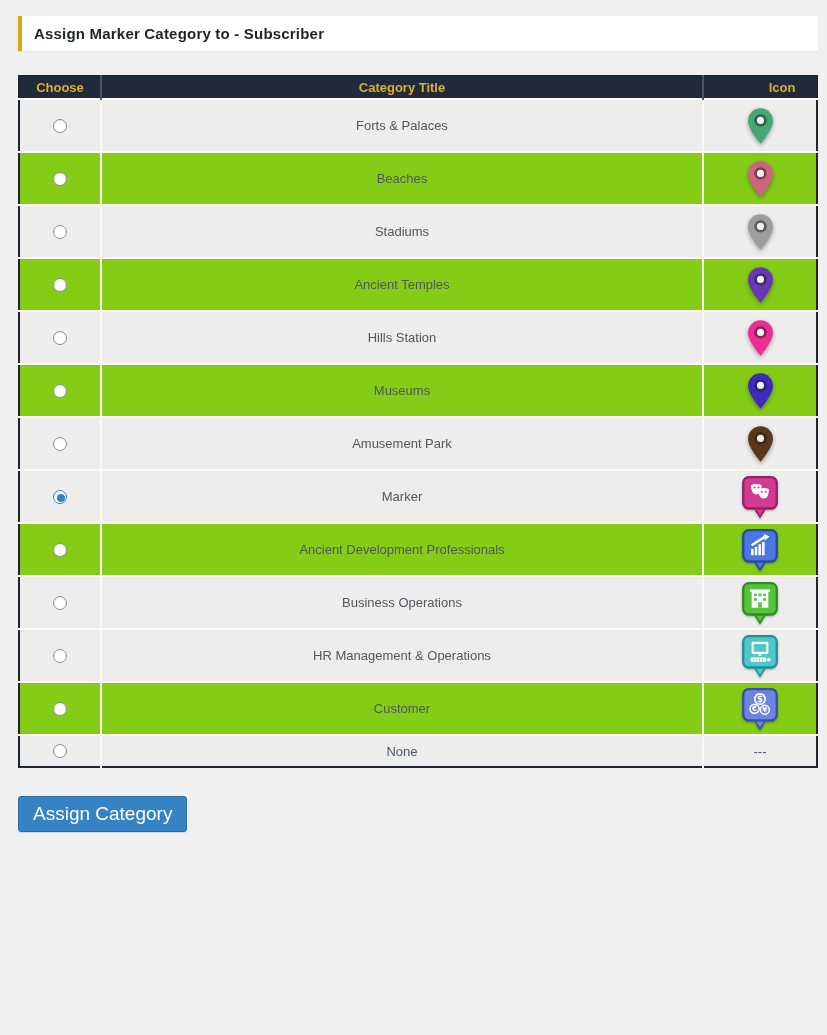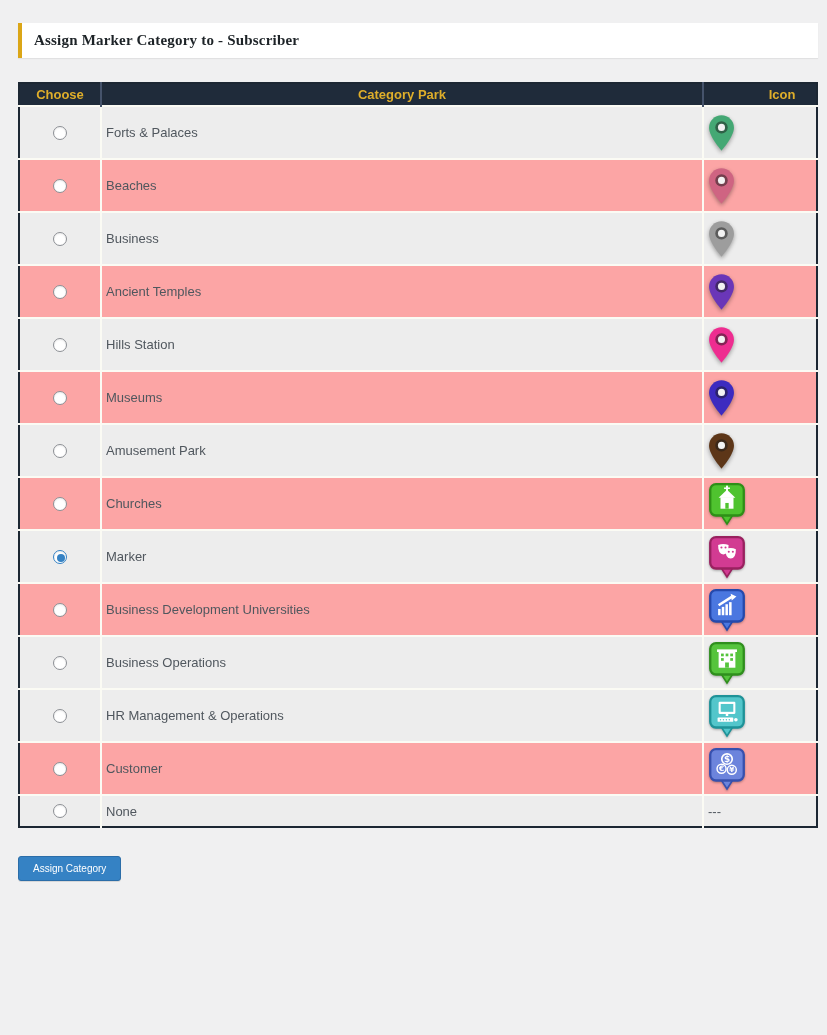--- a/index.html
+++ b/index.html
@@ -3,26 +3,25 @@
 <meta charset="utf-8">
 <style>
   * { box-sizing: border-box; }
   html,body { margin:0; padding:0; }
   body {
     width:827px; min-height:1035px;
     background:#f0f0f1;
     font-family:"Liberation Sans","DejaVu Sans",sans-serif;
   }
   .notice {
-    margin:23px 9px 24px 18px;
+    margin:16px 9px 24px 18px;
     background:#ffffff;
     border-left:4px solid #dba617;
     box-shadow:0 1px 1px rgba(0,0,0,.06);
     padding:1px 12px;
-    font-family:Liberation Serif, serif;
   }
   .notice h1 {
     margin:8px 0;
     font-size:15px; font-weight:700;
     color:#1d2327; letter-spacing:.2px;
   }
   .table-wrap { margin:0 9px 0 18px; }
   table {
     width:100%;
     border-collapse:collapse;
@@ -36,24 +35,24 @@
     color:#dfae2a;
     font-size:13px; font-weight:700;
     padding:3px 4px;
     border-right:2px solid #45536b;
   }
   thead th:last-child { border-right:none;padding-left:48px; }
   .col-choose { width:82px; }
   .col-icon   { width:114px; }
   tbody tr { height:53px; }
   tbody tr.odd  { background:#ededed; }
-  tbody tr.even { background:#fca5a5; }
+  tbody tr.even { background:#84cc16; }
   tbody tr.none-row { height:32px; }
   tbody td {
-    text-align:left; vertical-align:middle;
+    text-align:center; vertical-align:middle;
     font-size:13px; color:#50575e;
     padding:0 4px;
     border-top:2px solid #fbfbf4;
     border-right:2px solid #fbfbf4;
   }
   tbody td:last-child { border-right:none; }
   .radio {
     width:14px; height:14px;
     margin:0 auto;
     border:1px solid #8c8f94;
@@ -73,42 +72,42 @@
   .marker-icon svg { display:block; }
   .marker-icon.pin svg    { filter:drop-shadow(0 2px 2px rgba(0,0,0,.35)); }
   .marker-icon.square svg { filter:drop-shadow(0 1px 1px rgba(0,0,0,.30)); }
   .assign-btn {
     display:inline-block;
     margin:28px 0 14px 18px;
     background:#3582c4;
     color:#fff;
     border:1px solid #2b6da8;
     border-radius:3px;
-    font-size:10px;
+    font-size:19px;
     font-family:inherit;
     padding:6px 14px;
     cursor:pointer;
     box-shadow:0 1px 0 rgba(0,0,0,.10);
   }
 </style>
 </head>
 <body>
 
 <div class="page">
 
   <div class="notice">
     <h1>Assign Marker Category to - Subscriber</h1>
   </div>
 
   <div class="table-wrap">
     <table>
       <thead>
         <tr>
           <th class="col-choose">Choose</th>
-          <th class="col-title">Category Park</th>
+          <th class="col-title">Category Title</th>
           <th class="col-icon">Icon</th>
         </tr>
       </thead>
       <tbody>
           <tr class="odd">
             <td class="col-choose">
               <div class="radio" role="radio" aria-checked="false"></div>
             </td>
             <td class="col-title">Forts &amp; Palaces</td>
             <td class="col-icon"><span class="marker-icon pin"><svg width="27" height="38" viewBox="0 0 26 36" xmlns="http://www.w3.org/2000/svg">
@@ -125,21 +124,21 @@
             <td class="col-icon"><span class="marker-icon pin"><svg width="27" height="38" viewBox="0 0 26 36" xmlns="http://www.w3.org/2000/svg">
     <path d="M13 1 C6.35 1 1 6.35 1 13 C1 21.6 13 35 13 35 C13 35 25 21.6 25 13 C25 6.35 19.65 1 13 1 Z" fill="#cf6482"></path>
     <circle cx="13" cy="12.6" r="6" fill="rgba(25,25,25,0.5)"></circle>
     <circle cx="13" cy="12.6" r="3.4" fill="#f2f2f2"></circle>
   </svg></span></td>
           </tr>
           <tr class="odd">
             <td class="col-choose">
               <div class="radio" role="radio" aria-checked="false"></div>
             </td>
-            <td class="col-title">Business</td>
+            <td class="col-title">Stadiums</td>
             <td class="col-icon"><span class="marker-icon pin"><svg width="27" height="38" viewBox="0 0 26 36" xmlns="http://www.w3.org/2000/svg">
     <path d="M13 1 C6.35 1 1 6.35 1 13 C1 21.6 13 35 13 35 C13 35 25 21.6 25 13 C25 6.35 19.65 1 13 1 Z" fill="#9d9d9d"></path>
     <circle cx="13" cy="12.6" r="6" fill="rgba(25,25,25,0.5)"></circle>
     <circle cx="13" cy="12.6" r="3.4" fill="#f2f2f2"></circle>
   </svg></span></td>
           </tr>
           <tr class="even">
             <td class="col-choose">
               <div class="radio" role="radio" aria-checked="false"></div>
             </td>
@@ -174,37 +173,20 @@
           </tr>
           <tr class="odd">
             <td class="col-choose">
               <div class="radio" role="radio" aria-checked="false"></div>
             </td>
             <td class="col-title">Amusement Park</td>
             <td class="col-icon"><span class="marker-icon pin"><svg width="27" height="38" viewBox="0 0 26 36" xmlns="http://www.w3.org/2000/svg">
     <path d="M13 1 C6.35 1 1 6.35 1 13 C1 21.6 13 35 13 35 C13 35 25 21.6 25 13 C25 6.35 19.65 1 13 1 Z" fill="#5d3618"></path>
     <circle cx="13" cy="12.6" r="6" fill="rgba(25,25,25,0.5)"></circle>
     <circle cx="13" cy="12.6" r="3.4" fill="#f2f2f2"></circle>
-  </svg></span></td>
-          </tr>
-          <tr class="even">
-            <td class="col-choose">
-              <div class="radio" role="radio" aria-checked="false"></div>
-            </td>
-            <td class="col-title">Churches</td>
-            <td class="col-icon"><span class="marker-icon square"><svg width="38" height="44" viewBox="0 0 36 42" xmlns="http://www.w3.org/2000/svg">
-    <path d="M11.5 30 L24.5 30 L18 40 Z" fill="#4fc32f" stroke="#2e8f17" stroke-width="1.6"></path>
-    <rect x="2" y="2" width="32" height="30" rx="5.5" fill="#4fc32f" stroke="#2e8f17" stroke-width="2.2"></rect>
-    <g fill="#ffffff">
-                    <rect x="17.1" y="3.5" width="1.8" height="5.5"></rect>
-                    <rect x="15.2" y="5.2" width="5.6" height="1.5"></rect>
-                    <polygon points="18,7.5 26,15 10,15"></polygon>
-                    <rect x="11.8" y="14.5" width="12.4" height="11"></rect>
-                  </g>
-                  <rect x="16.4" y="20" width="3.2" height="5.5" fill="#4fc32f"></rect>
   </svg></span></td>
           </tr>
           <tr class="odd">
             <td class="col-choose">
               <div class="radio selected" role="radio" aria-checked="true"></div>
             </td>
             <td class="col-title">Marker</td>
             <td class="col-icon"><span class="marker-icon square"><svg width="38" height="44" viewBox="0 0 36 42" xmlns="http://www.w3.org/2000/svg">
     <path d="M11.5 30 L24.5 30 L18 40 Z" fill="#d23b92" stroke="#99215f" stroke-width="1.6"></path>
     <rect x="2" y="2" width="32" height="30" rx="5.5" fill="#d23b92" stroke="#99215f" stroke-width="2.2"></rect>
@@ -213,21 +195,21 @@
                   <circle cx="16.6" cy="12" r="1" fill="#d23b92"></circle>
                   <path d="M16.5 13.5 Q21.5 11.5 26.5 13.5 Q26.5 22.5 21.5 22.5 Q16.5 22.5 16.5 13.5 Z" fill="#ffffff"></path>
                   <circle cx="19.7" cy="16" r="1" fill="#d23b92"></circle>
                   <circle cx="23.6" cy="16" r="1" fill="#d23b92"></circle>
   </svg></span></td>
           </tr>
           <tr class="even">
             <td class="col-choose">
               <div class="radio" role="radio" aria-checked="false"></div>
             </td>
-            <td class="col-title">Business Development Universities</td>
+            <td class="col-title">Ancient Development Professionals</td>
             <td class="col-icon"><span class="marker-icon square"><svg width="38" height="44" viewBox="0 0 36 42" xmlns="http://www.w3.org/2000/svg">
     <path d="M11.5 30 L24.5 30 L18 40 Z" fill="#4a77e0" stroke="#2549ac" stroke-width="1.6"></path>
     <rect x="2" y="2" width="32" height="30" rx="5.5" fill="#4a77e0" stroke="#2549ac" stroke-width="2.2"></rect>
     <g fill="#ffffff">
                     <rect x="9.5" y="20" width="2.4" height="6"></rect>
                     <rect x="13" y="18" width="2.4" height="8"></rect>
                     <rect x="16.5" y="15.5" width="2.4" height="10.5"></rect>
                     <rect x="20" y="13.5" width="2.4" height="12.5"></rect>
                     <polygon points="21.5,5.5 27,8 22.5,12"></polygon>
                   </g>

